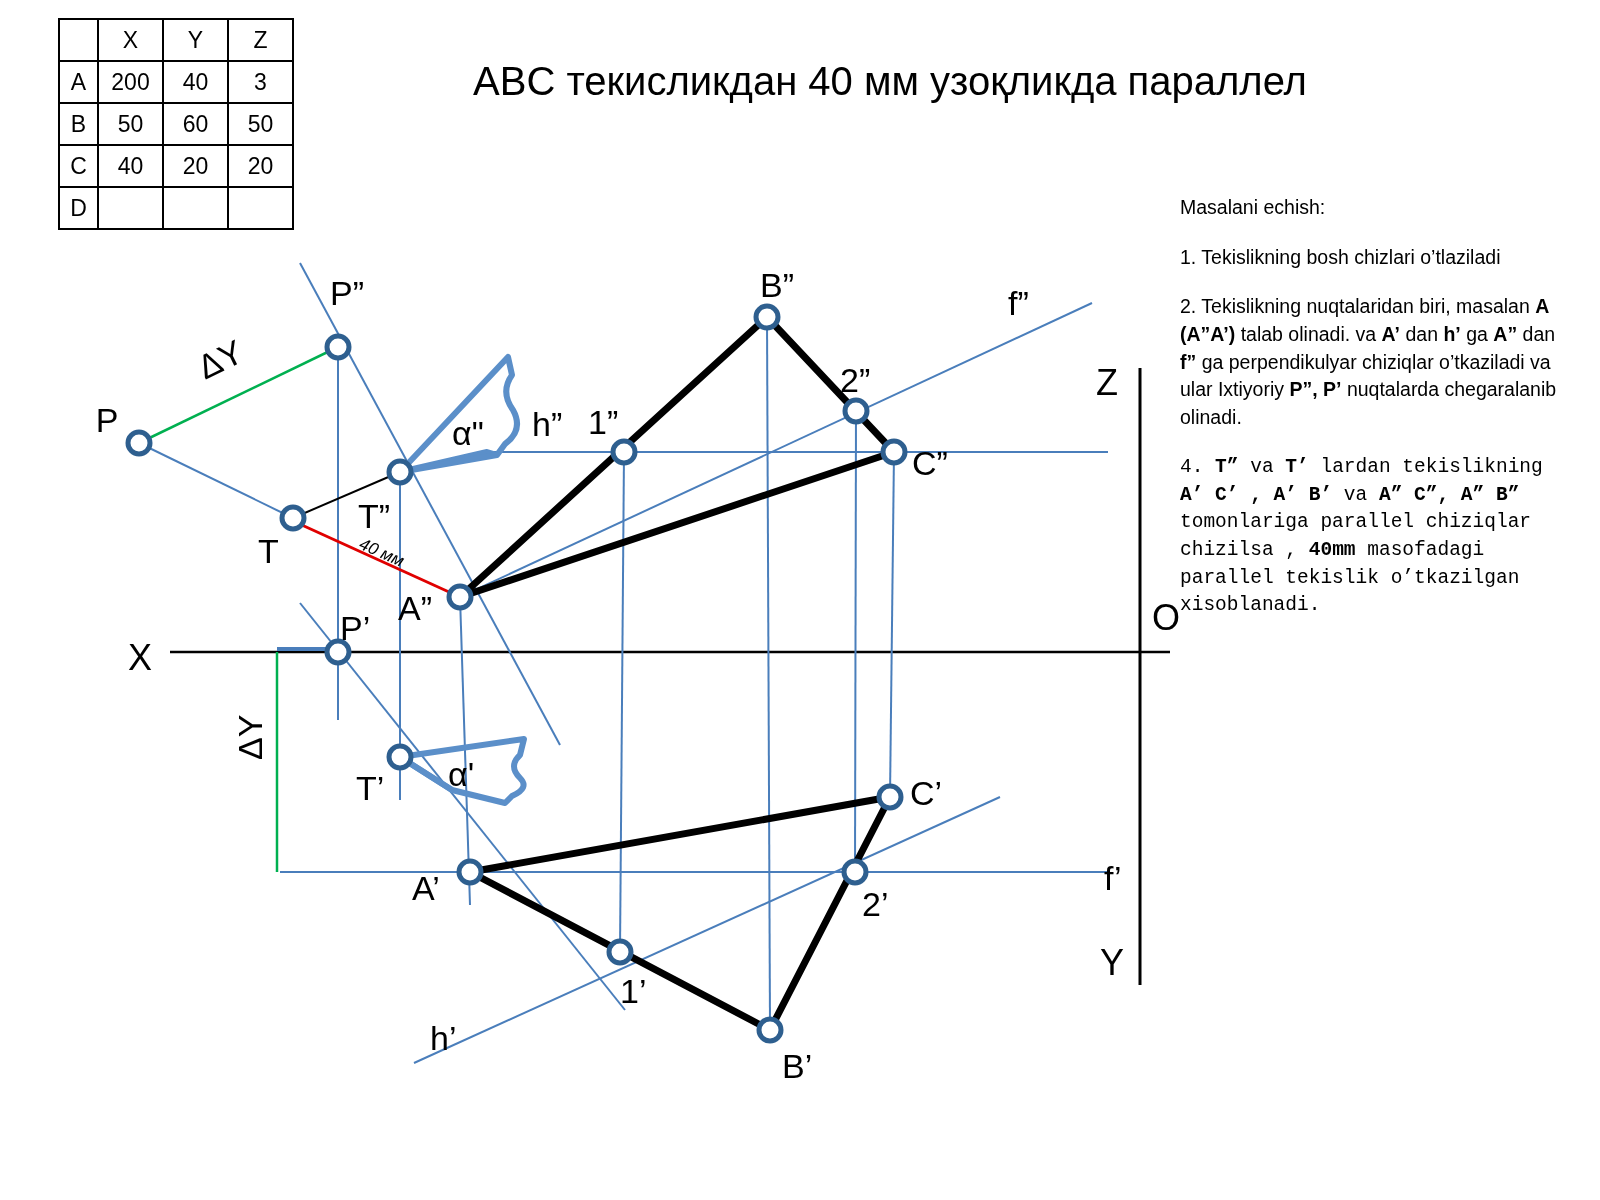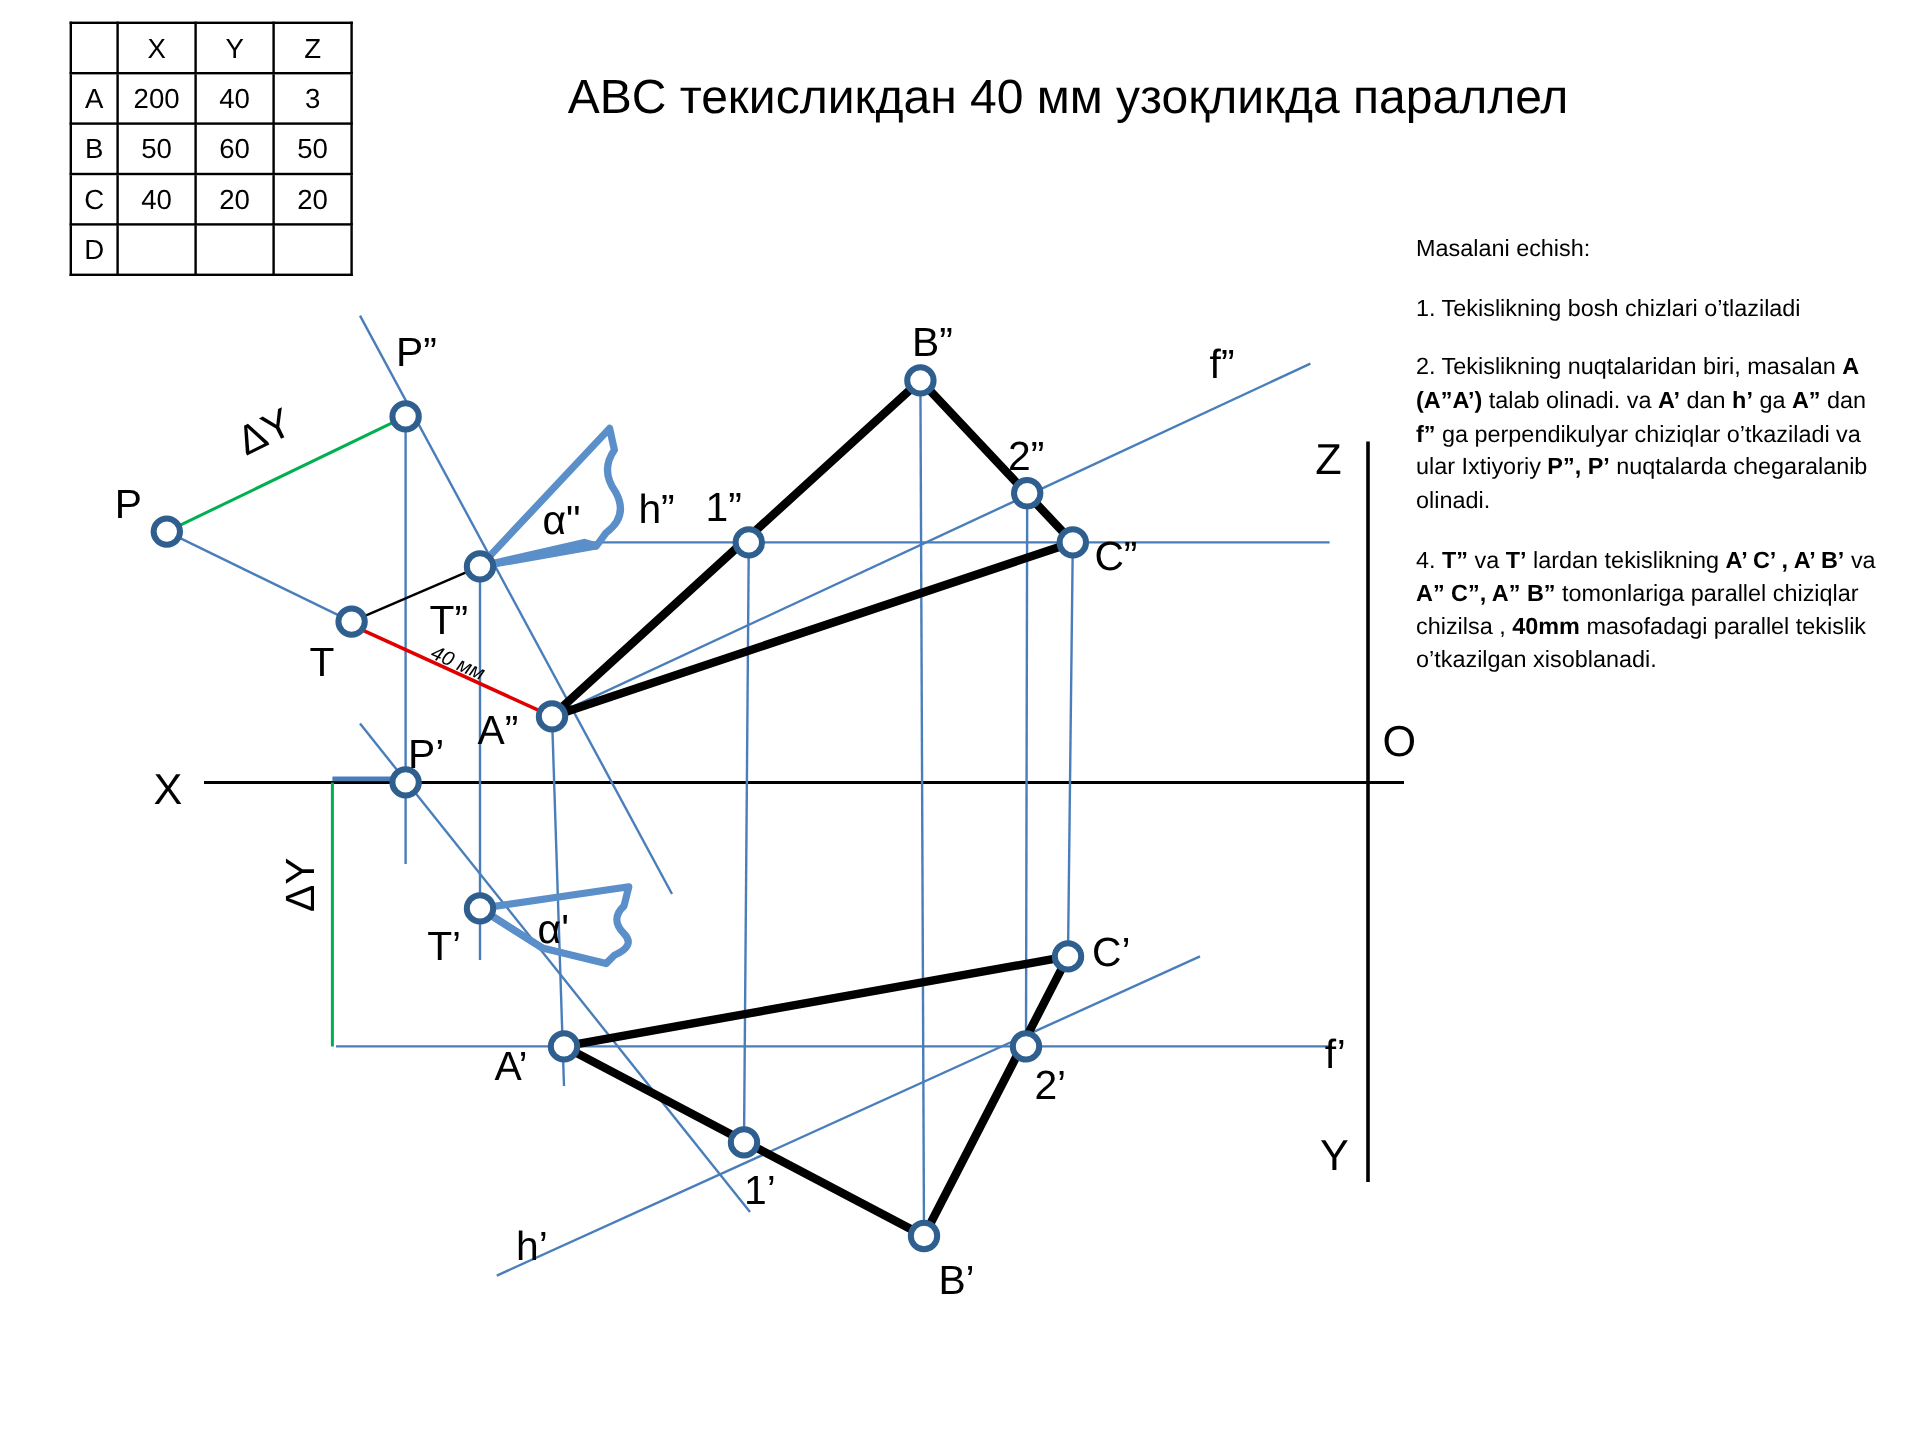--- a/index.html
+++ b/index.html
@@ -53,21 +53,21 @@
     position: absolute;
     left: 1180px;
     top: 194px;
     width: 396px;
     font-size: 19.5px;
     line-height: 1.42;
     color: #000;
     font-family: "Liberation Sans", sans-serif;
   }
   #steps-panel .step { margin-bottom: 22px; }
-  #steps-panel .step:last-child { margin-bottom: 0; }
+  #steps-panel .step:last-child { margin-bottom: 0; font-family: Liberation Mono, monospace; }
   #steps-panel b { font-weight: bold; }
 
   
   #drawing {
     position: absolute;
     left: 0;
     top: 0;
     width: 1600px;
     height: 1200px;
   }

